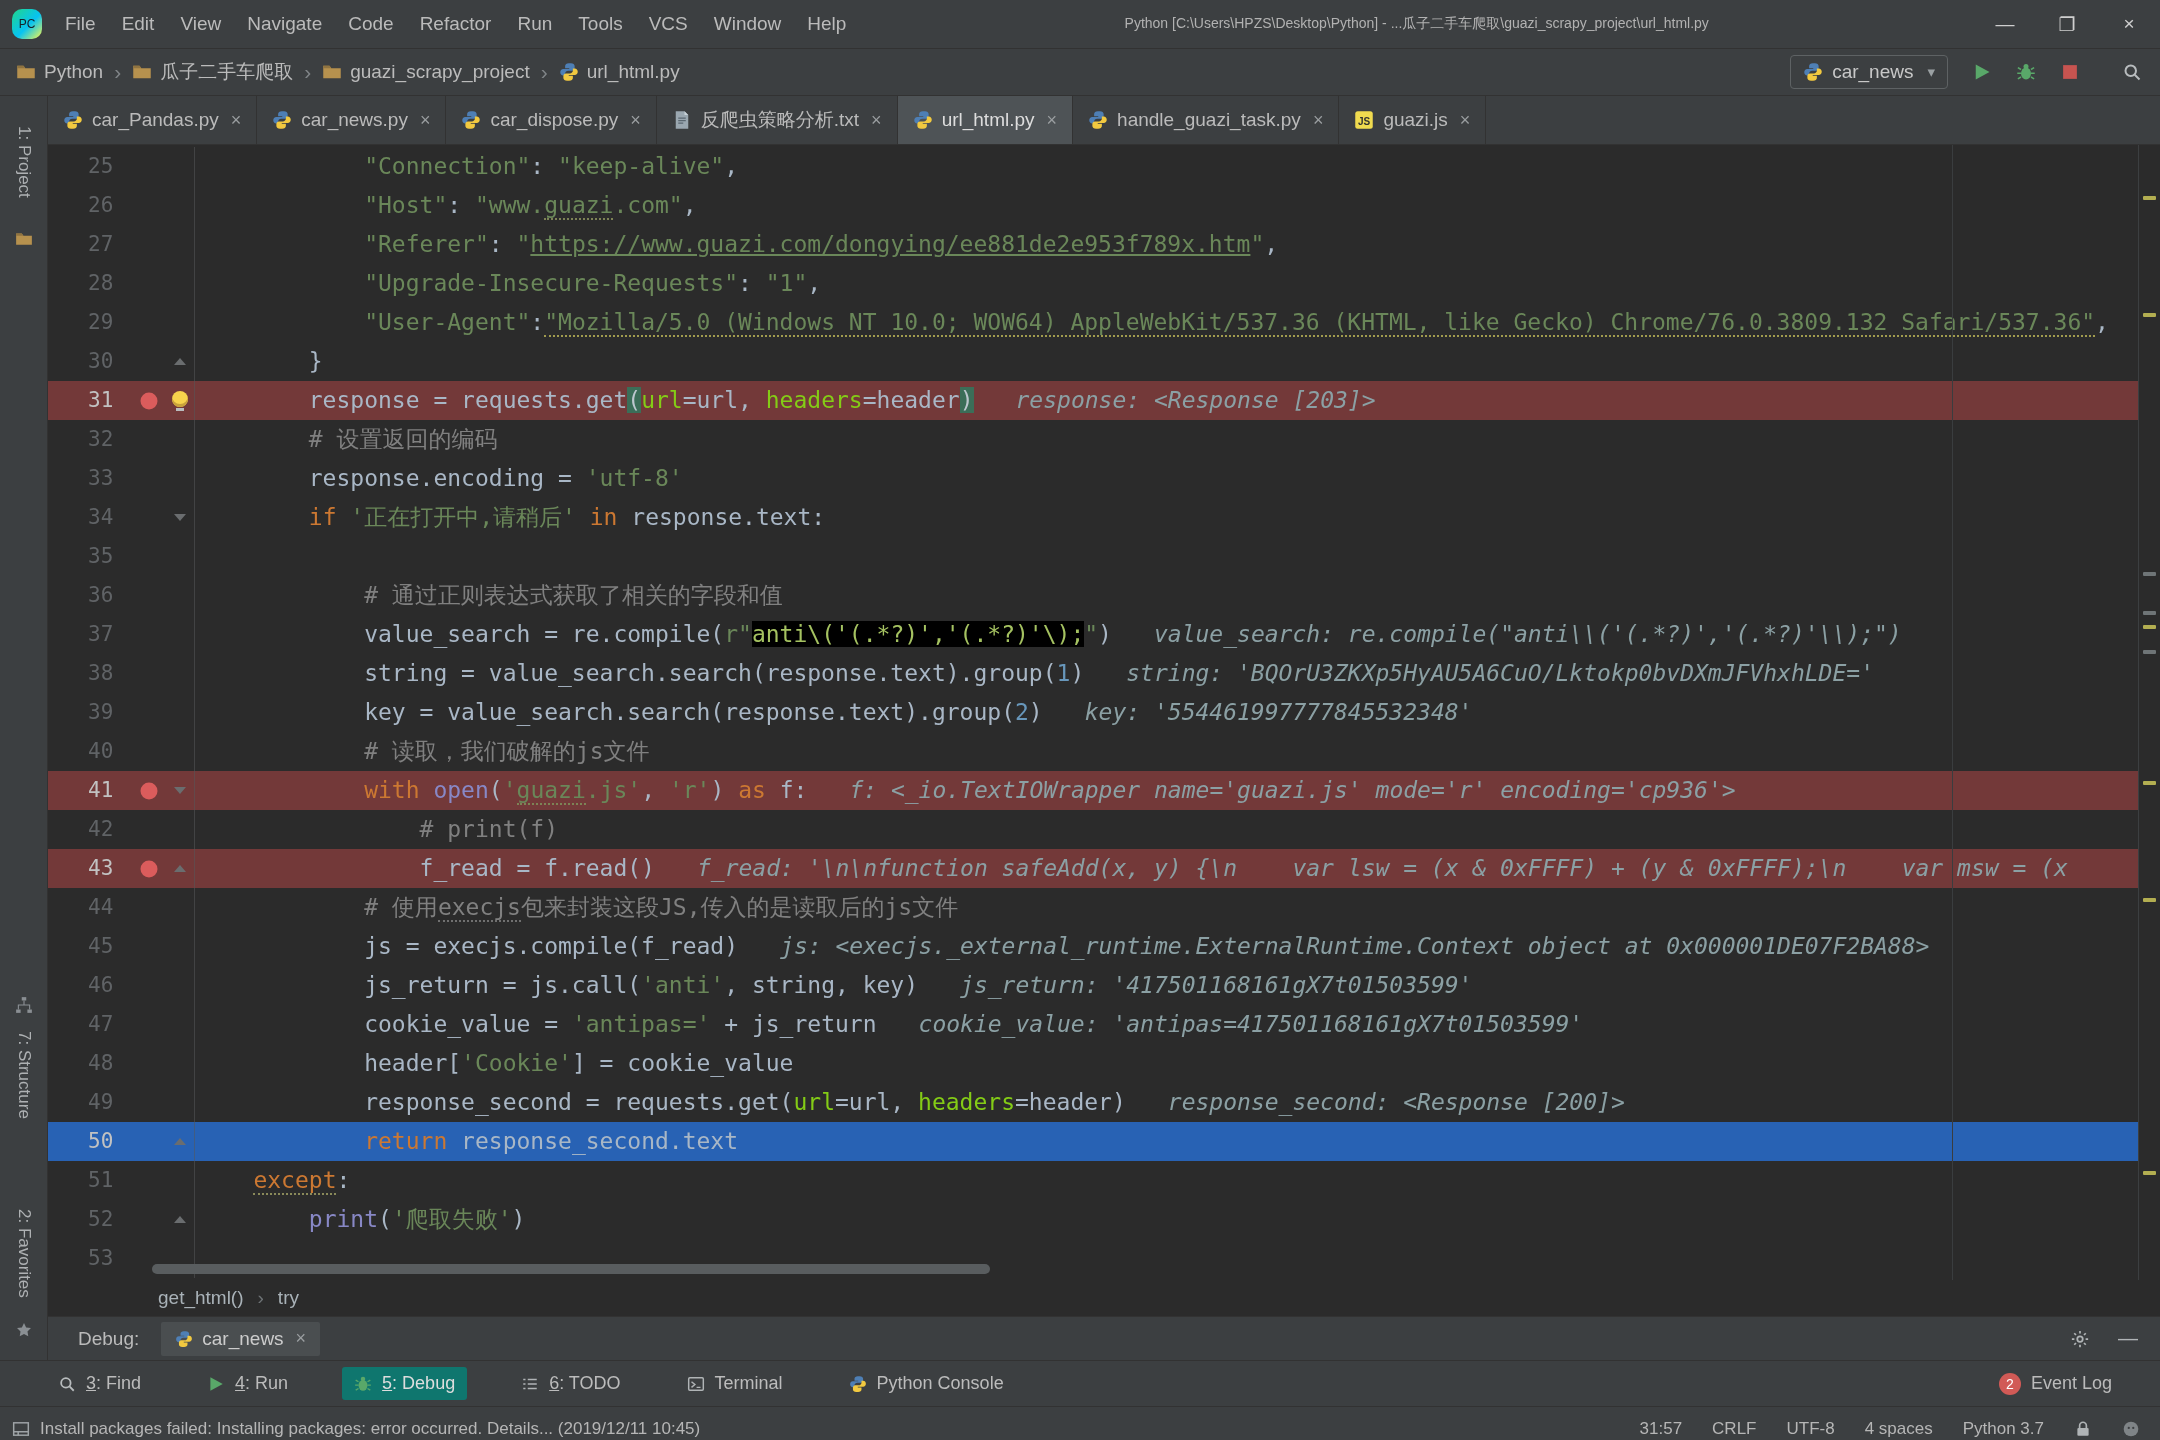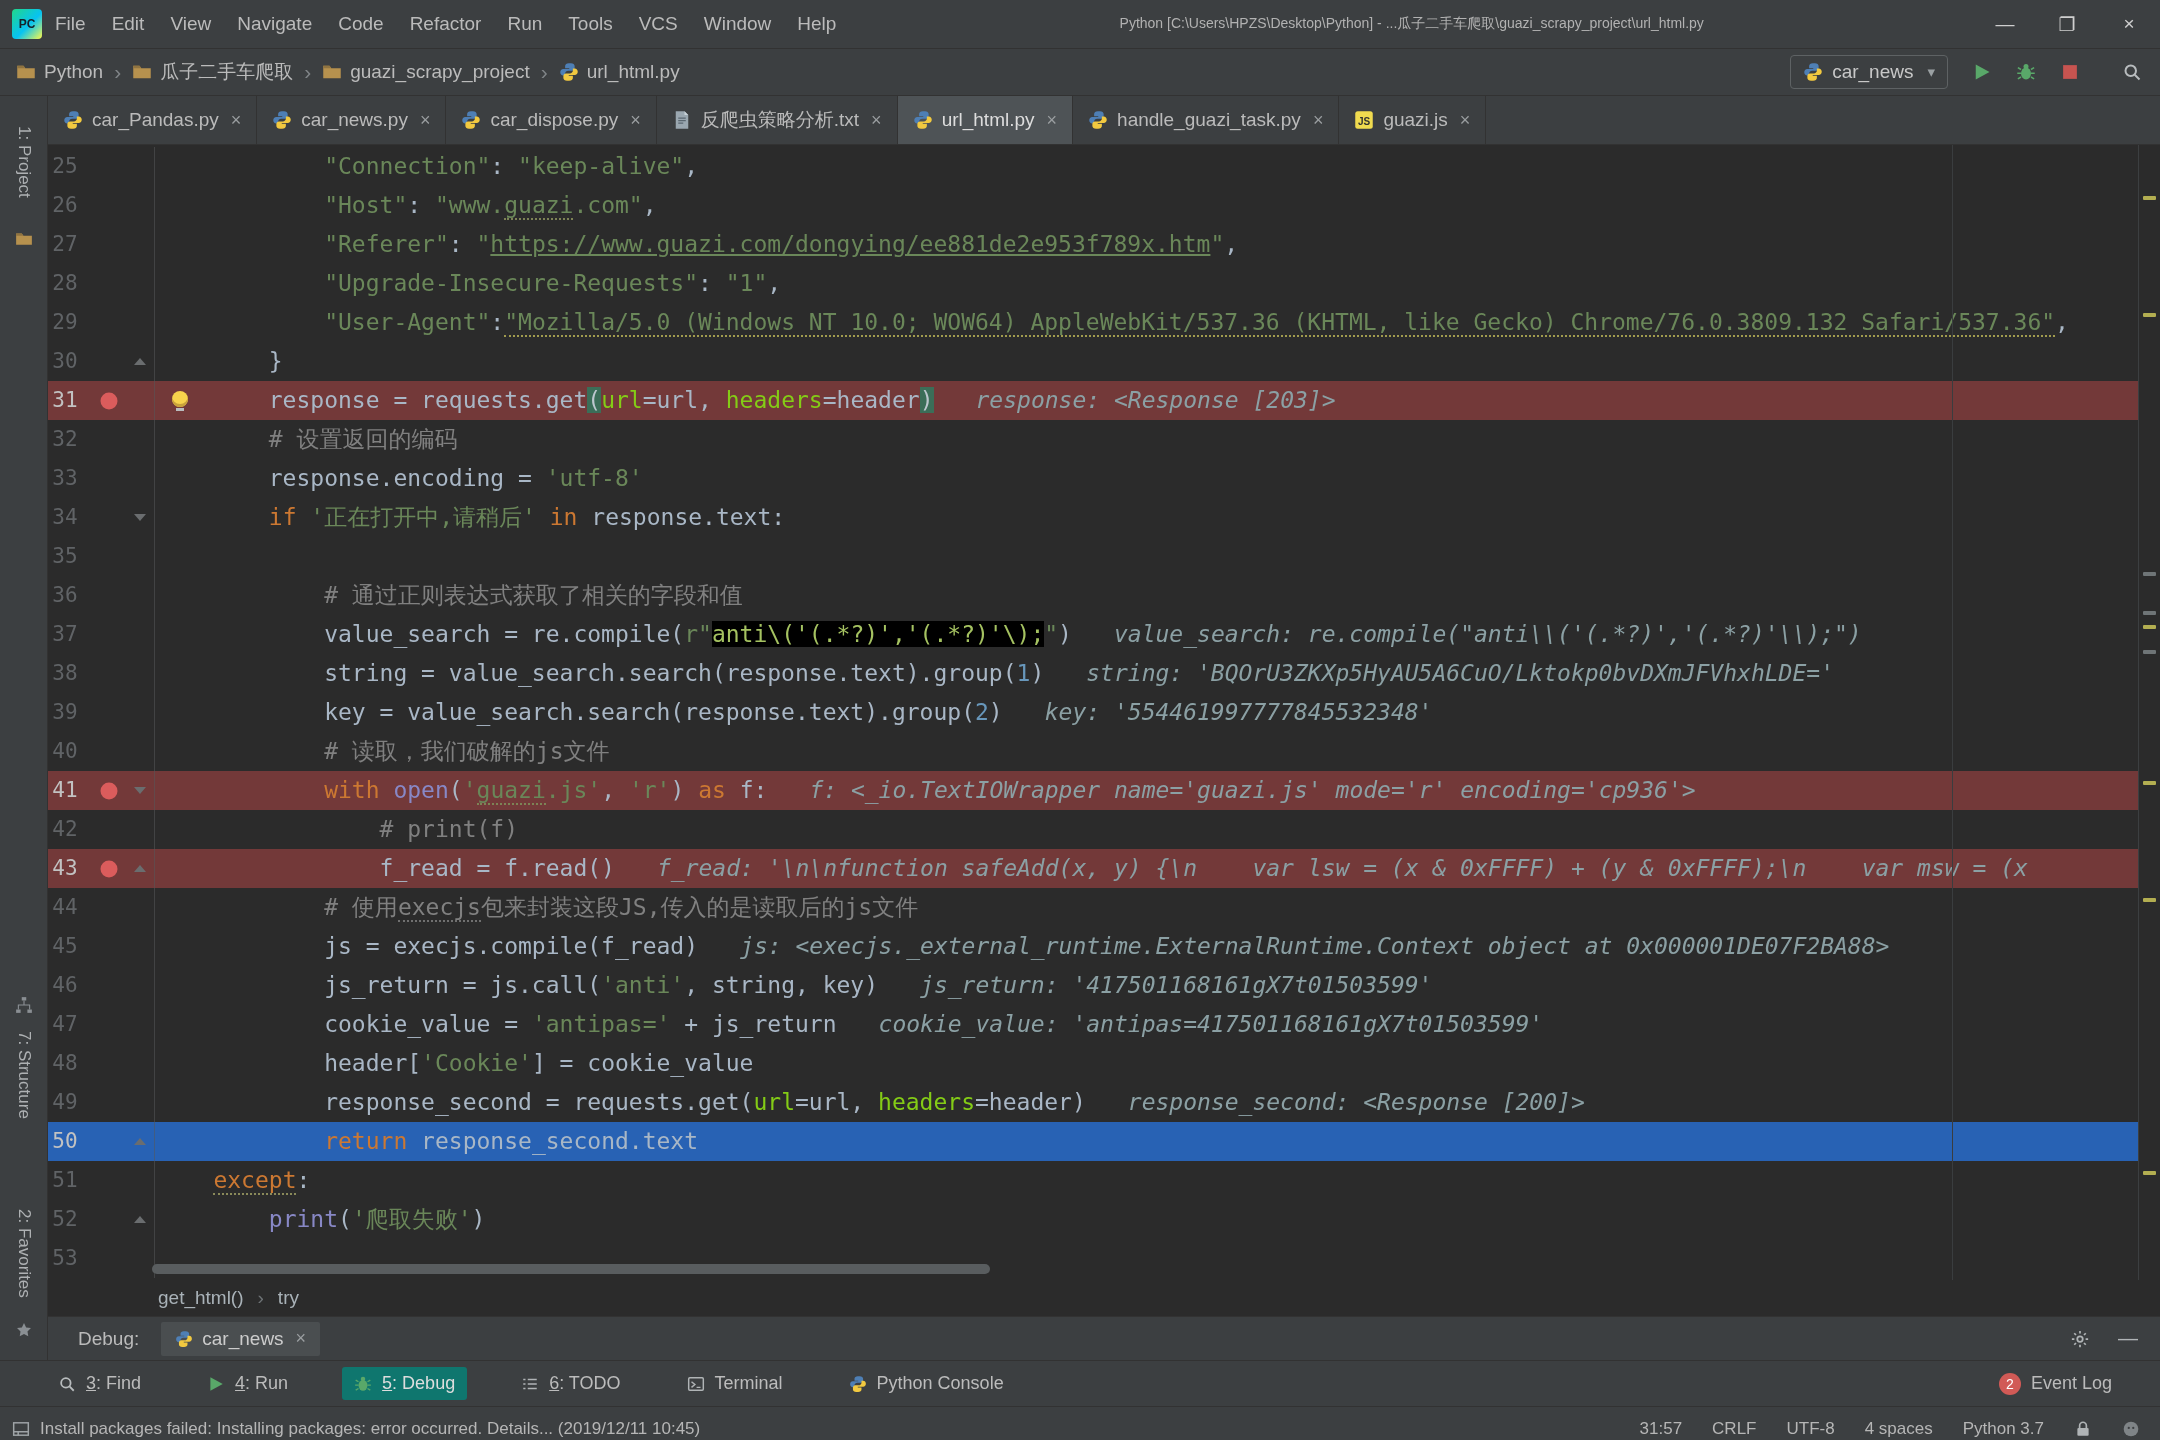--- a/index.html
+++ b/index.html
@@ -2,24 +2,24 @@
 <html><head>
 <meta charset="utf-8">
 <style>
   * { margin:0; padding:0; box-sizing:border-box; }
   html,body { width:2160px; height:1440px; overflow:hidden; }
   body { background:#2b2b2b; font-family:"Liberation Sans", sans-serif; color:#bbbbbb; }
   #app { width:2160px; height:1440px; display:flex; flex-direction:column; background:#3c3f41; position:relative; }
 
   
   .titlebar { flex:0 0 48px; display:flex; align-items:center; padding-left:12px; background:#3c3f41; }
-  .logo { width:30px; height:30px; border-radius:4px; 
+  .logo { width:30px; height:30px; border-radius:10px; margin-right:10px;
           background:linear-gradient(135deg,#21d789 0%,#07c3f2 55%,#fcf84a 100%);
           display:flex; align-items:center; justify-content:center;
-          font-size:12px; font-weight:bold; color:#15222b; }
+          font-size:12px; font-weight:normal; color:#15222b; }
   #menu-bar { display:flex; height:100%; align-items:stretch; }
   .menu-item { padding:0 13px; display:flex; align-items:center; font-size:19px; color:#bbbbbb; }
   .title-text { flex:1 1 auto; text-align:center; font-size:14px; color:#b2b2b2; white-space:nowrap; overflow:hidden; }
   .win-controls { display:flex; align-items:stretch; height:100%; }
   .win-btn { width:62px; display:flex; align-items:center; justify-content:center; font-size:19px; color:#cfcfcf; }
 
   
   .navbar { flex:0 0 48px; display:flex; align-items:center; padding:0 18px 0 16px;
             background:#3c3f41; border-top:1px solid #323232; border-bottom:1px solid #323232; }
   #crumbs { display:flex; align-items:center; }
@@ -41,21 +41,21 @@
   .tab { display:flex; align-items:center; gap:9px; padding:0 15px; font-size:19px; color:#bbbbbb;
          border-right:1px solid #323232; white-space:nowrap; }
   .tab.active { background:#4e5356; color:#dddddd; }
   .tab-close { color:#9a9ea0; font-size:18px; margin-left:3px; }
 
   
   .editor { flex:1 1 auto; position:relative; overflow:hidden; background:#2b2b2b;
             font-family:"DejaVu Sans Mono","Liberation Mono",monospace; font-size:23px; }
   #code-rows { position:absolute; top:2px; left:0; right:0; }
   .row { display:flex; height:39px; line-height:39px; position:relative; white-space:pre; }
-  .lnum { flex:0 0 44px; text-align:center; padding-right:10px; color:#606366; font-size:21px; }
+  .lnum { flex:0 0 44px; text-align:left; padding-right:10px; color:#606366; font-size:21px;margin-left:40px; }
   .row.hl .lnum { color:#c2c2c2; }
   .bpcol { flex:0 0 34px; position:relative; }
   .dot { position:absolute; left:50%; top:50%; transform:translate(-50%,-50%); width:17px; height:17px; border-radius:50%; }
   .foldcol { flex:0 0 28px; display:flex; align-items:center; justify-content:center; }
   .fold-up { width:0; height:0; border-left:6px solid transparent; border-right:6px solid transparent; border-bottom:7px solid #6a6d6f; }
   .fold-down { width:0; height:0; border-left:6px solid transparent; border-right:6px solid transparent; border-top:7px solid #6a6d6f; }
   .codetxt { flex:0 0 auto; color:#a9b7c6; border-left:1px solid rgba(85,88,90,.55); padding-left:3px; white-space:pre; }
   .dbg { color:#8ba0a4; font-style:italic; margin-left:42px; white-space:pre; }
   .seg-p  { color:#a9b7c6; }
   .seg-k  { color:#cc7832; }

